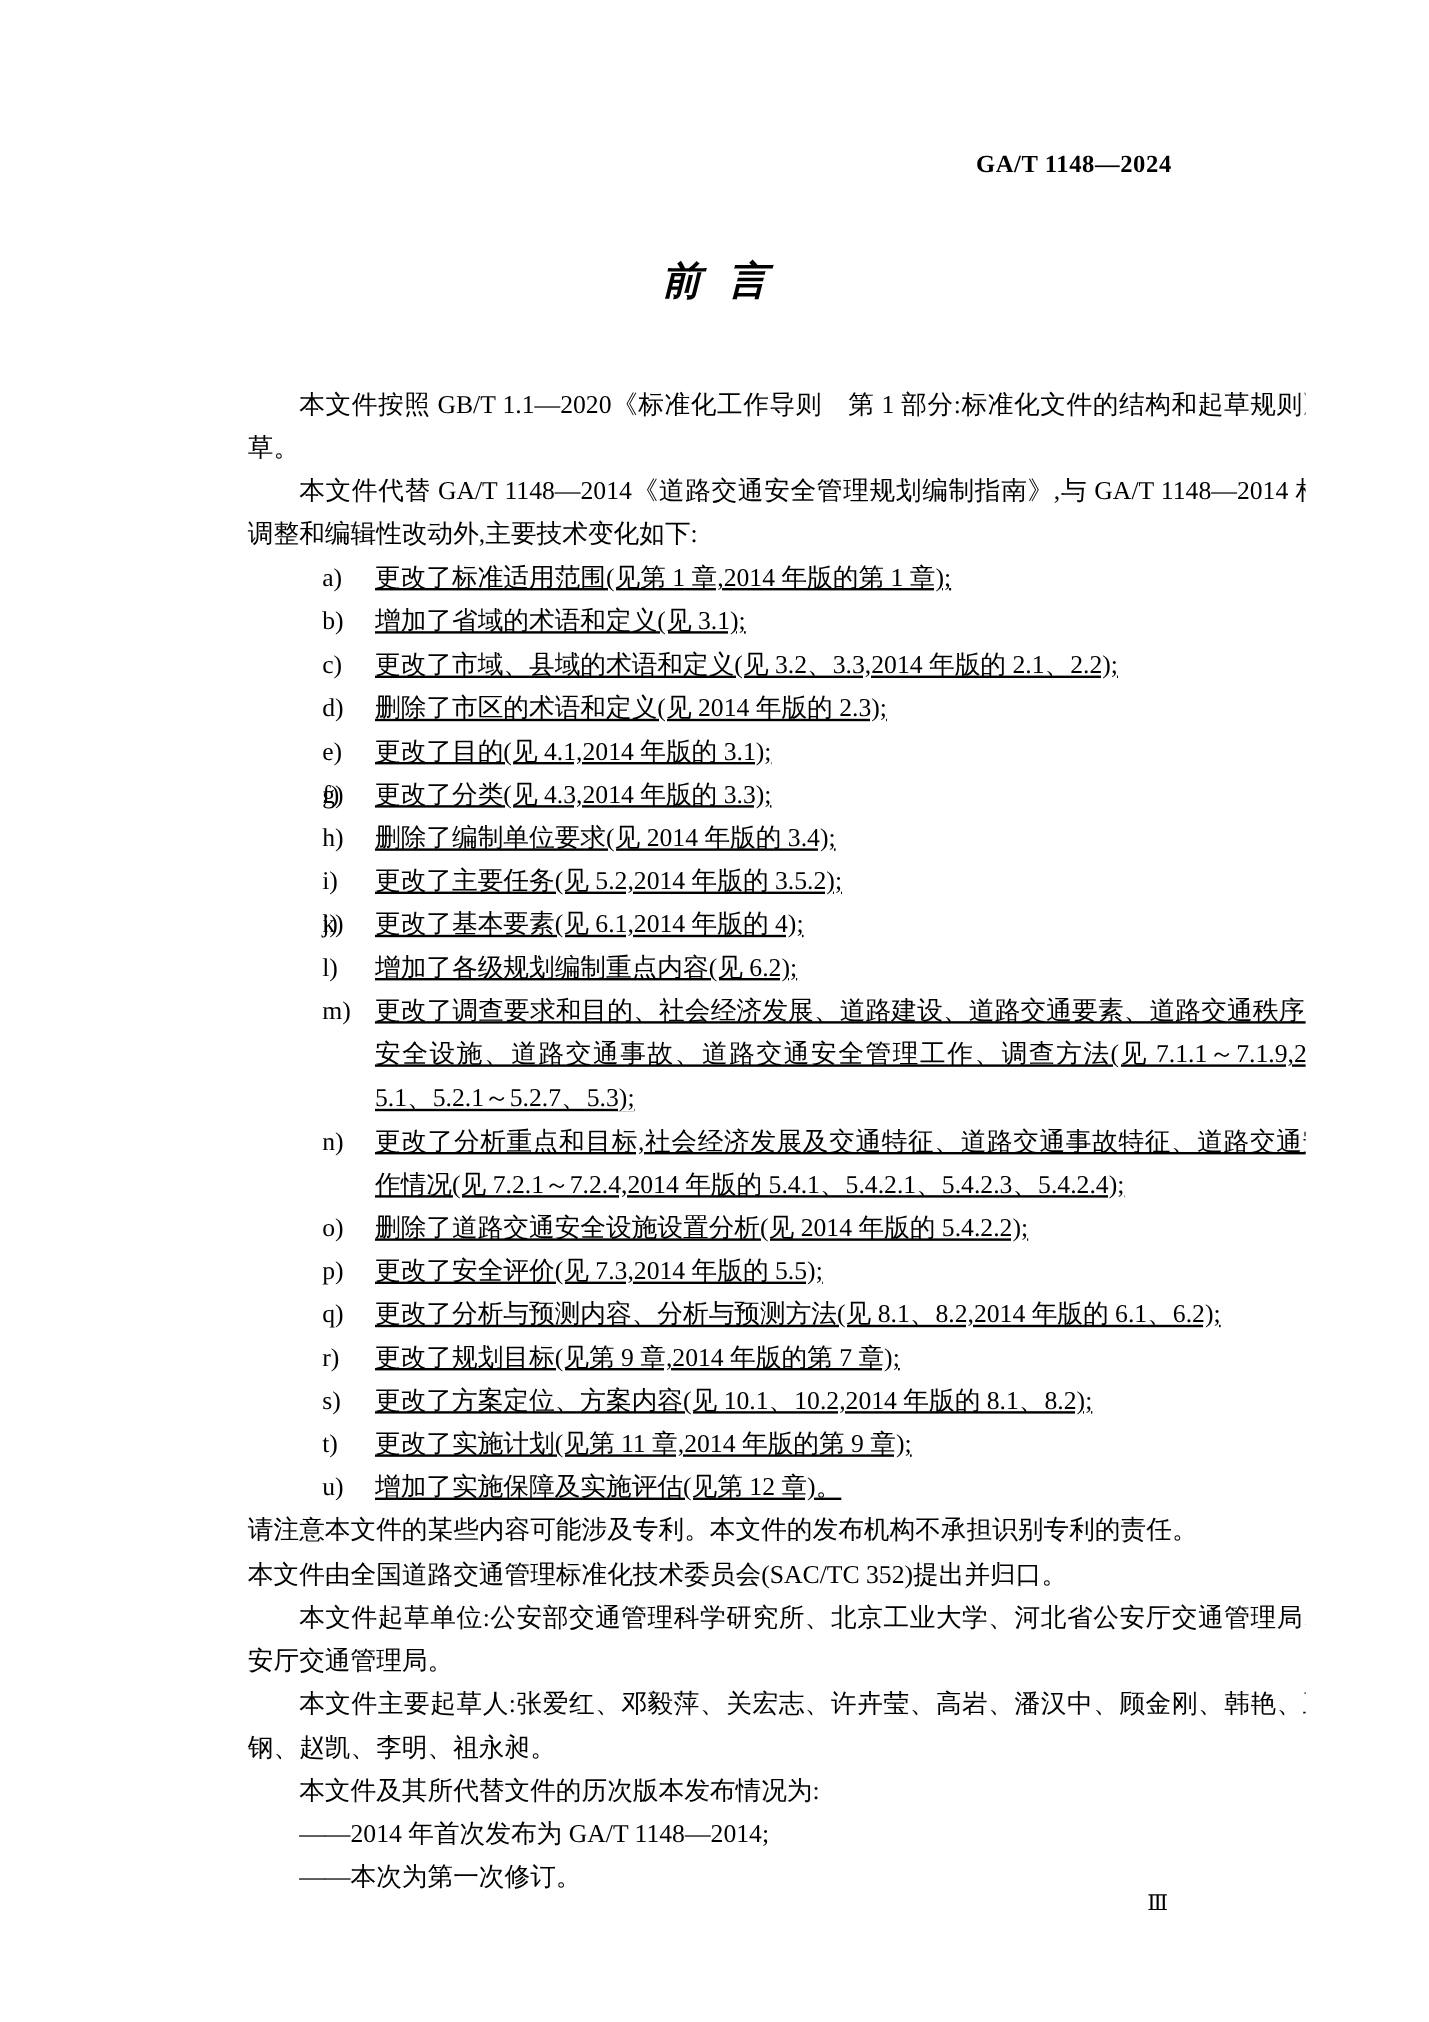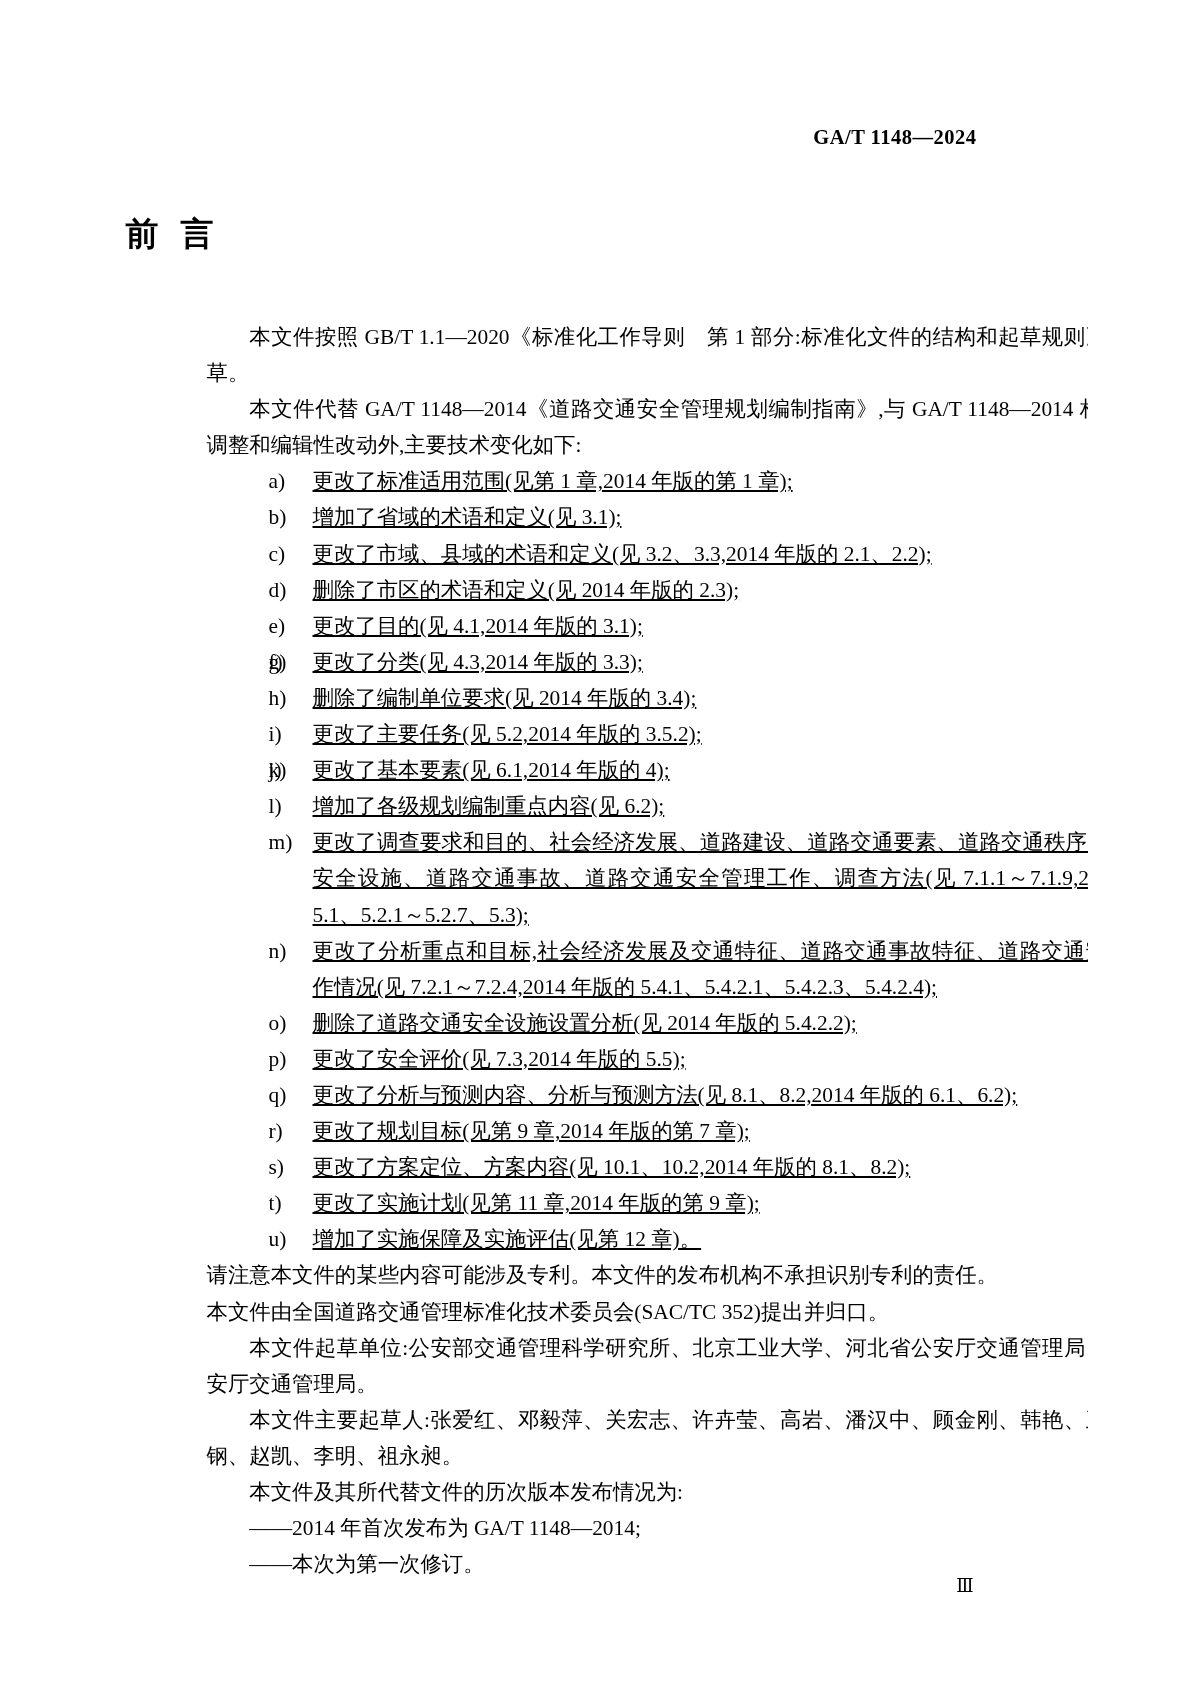--- a/index.html
+++ b/index.html
@@ -33,26 +33,27 @@
     font-weight: bold;
     white-space: nowrap;
   }
 
   
   .doc-title {
     position: absolute;
     top: 212px;
     left: 0;
     right: 0;
-    text-align: left;
+    text-align: center;
     font-family: "DejaVu Sans", "Liberation Sans", sans-serif;
     font-weight: bold;
     font-size: 33px;
     letter-spacing: 22px;
     text-indent: 22px;
+    font-style: italic;
   }
 
   
   .content {
     position: absolute;
     top: 319px;
     left: 103px;
     width: 988px;
     font-size: 21.4px;
     line-height: 36.1px;

